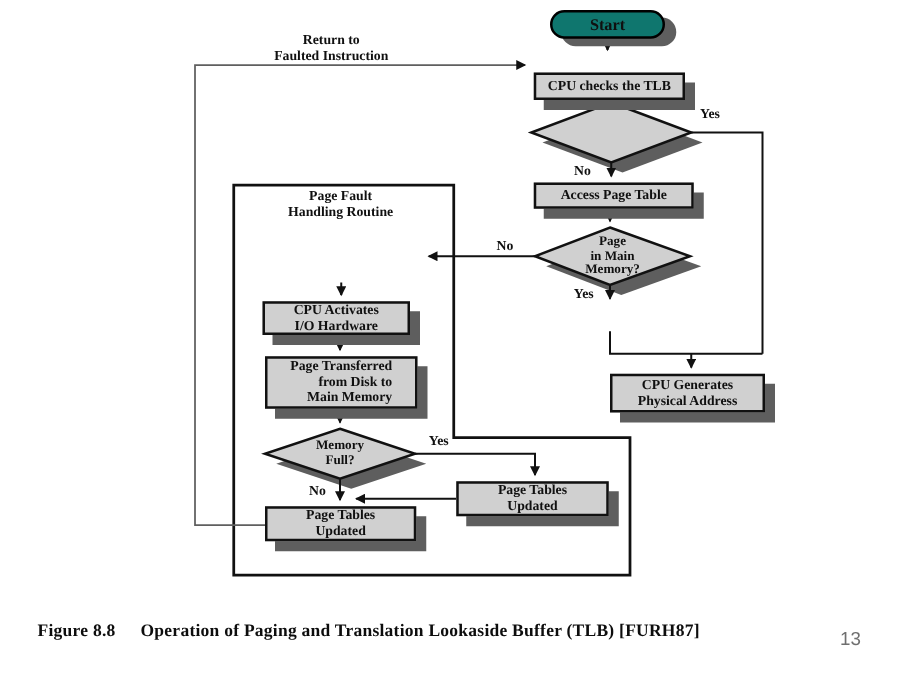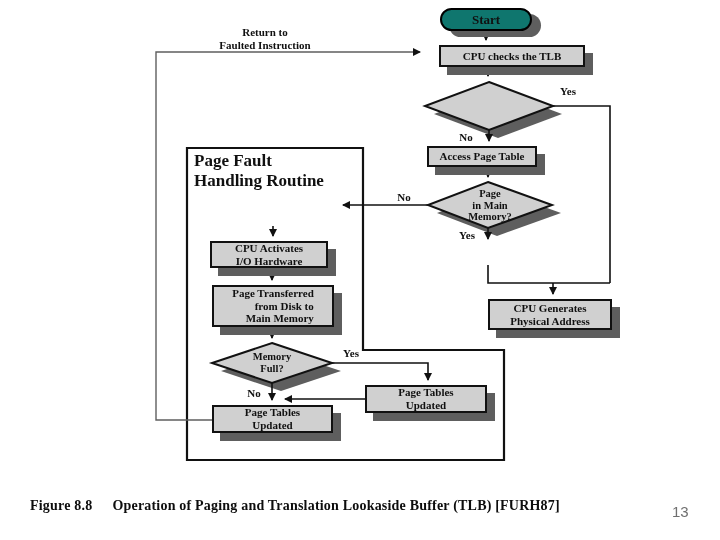--- a/index.html
+++ b/index.html
@@ -26,22 +26,22 @@
   .dlabel{
     position:absolute;transform:translate(-50%,-50%);
     text-align:center;font-weight:bold;color:#101010;
     font-size:10.5px;line-height:1.1;white-space:pre-line;
   }
   .elabel{
     position:absolute;transform:translate(-50%,-50%);
     font-weight:bold;font-size:11px;color:#101010;white-space:pre-line;text-align:center;
   }
   #routine-label{
-    position:absolute;left:194px;top:151px;width:135px;
-    text-align:left;font-weight:bold;font-size:17px;line-height:1.15;
+    position:absolute;left:205px;top:151px;width:135px;
+    text-align:center;font-weight:bold;font-size:11px;line-height:1.15;
     color:#101010;white-space:pre-line;
   }
   #return-label{
     position:absolute;left:195px;top:26px;width:140px;
     text-align:center;font-weight:bold;font-size:11px;line-height:1.15;
     color:#101010;white-space:pre-line;
   }
   #caption{
     position:absolute;left:30px;top:498px;display:flex;gap:20px;
     font-weight:bold;font-size:14px;color:#0d0d0d;letter-spacing:0.2px;
@@ -102,26 +102,26 @@
 
     <path d="M272,383 L272,400" stroke="#111" stroke-width="1.6" marker-end="url(#arrow-black)"></path>
 
     <path d="M365,399 L285,399" stroke="#111" stroke-width="1.6" marker-end="url(#arrow-black)"></path>
   </svg>
 
   <div class="pill" style="left:440px;top:8px;width:92px;height:23px;">
     <span>Start</span>
   </div>
 
-  <div class="box" style="left:427px;top:45px;width:146px;height:22px;margin-left:12px;">
+  <div class="box" style="left:427px;top:58px;width:121px;height:22px;">
     <span>CPU checks the TLB</span>
   </div>
 
 
-  <div class="box" style="left:427px;top:146px;width:110px;height:21px;">
+  <div class="box" style="left:427px;top:146px;width:128px;height:21px;">
     <span>Access Page Table</span>
   </div>
 
   <div class="dlabel" style="left:490px;top:205px;">Page
 in Main
 Memory?</div>
 
 
   <div class="box" style="left:488px;top:299px;width:124px;height:31px;">
     <span>CPU Generates

